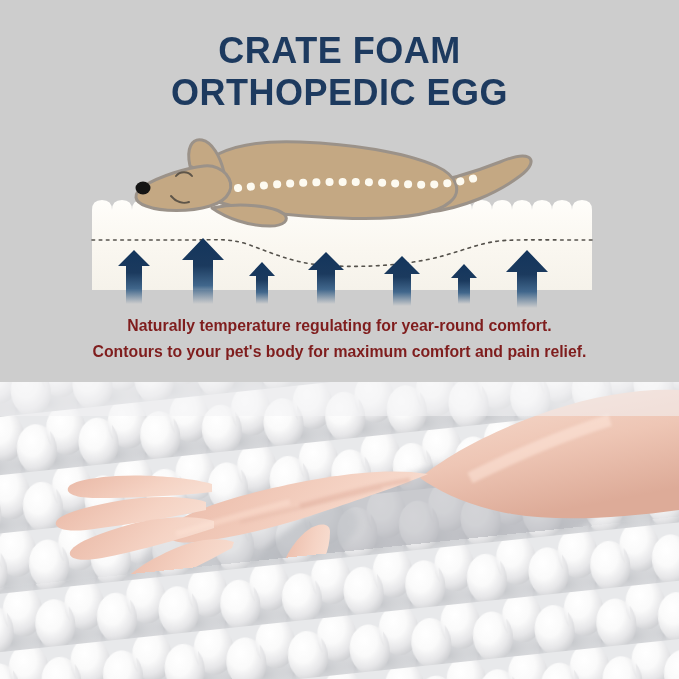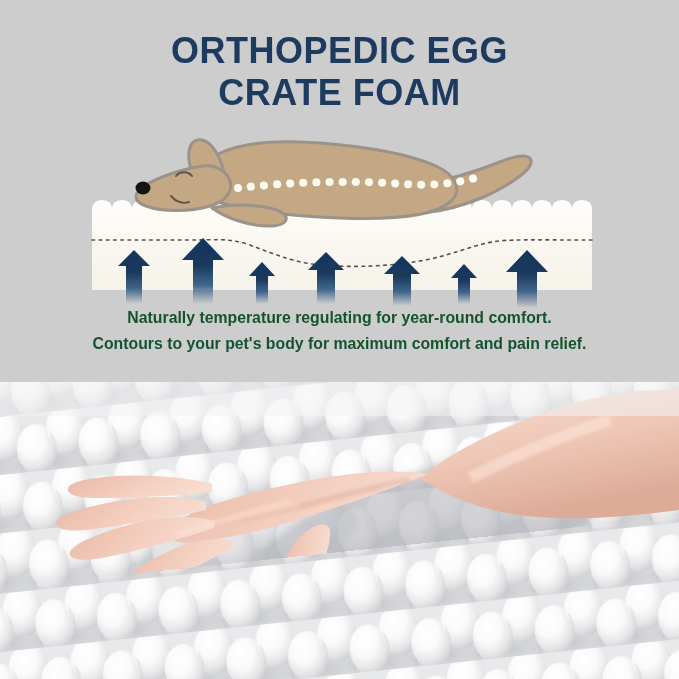--- a/index.html
+++ b/index.html
@@ -46,24 +46,24 @@
     position: absolute;
     left: 0;
     top: 126px;
     width: 679px;
     height: 182px;
   }
 
   #benefits {
     position: absolute;
     left: 0;
-    top: 305px;
+    top: 313px;
     width: 679px;
     text-align: center;
-    color: #14532d;
+    color: #7f1d1d;
     font-family: "Liberation Sans", sans-serif;
     font-weight: bold;
     font-size: 17px;
     line-height: 26px;
   }
   #benefits .benefit-line {
     display: block;
     white-space: nowrap;
     transform: scaleX(0.93);
   }
@@ -85,22 +85,22 @@
   }
 </style>
 </head>
 <body>
 
 <div id="page">
 
   <div id="top-panel">
 
     <div id="headline">
+      <span class="hl-line">CRATE FOAM</span>
       <span class="hl-line">ORTHOPEDIC EGG</span>
-      <span class="hl-line">CRATE FOAM</span>
     </div>
 
     <svg id="illustration" viewBox="0 0 679 182">
       <defs>
 
         <clipPath id="mattressClip">
           <path d="M 92 84
                    q 0 -10 10 -10 q 10 0 10 10
                    q 0 -10 10 -10 q 10 0 10 10
                    q 0 -10 10 -10 q 10 0 10 10

